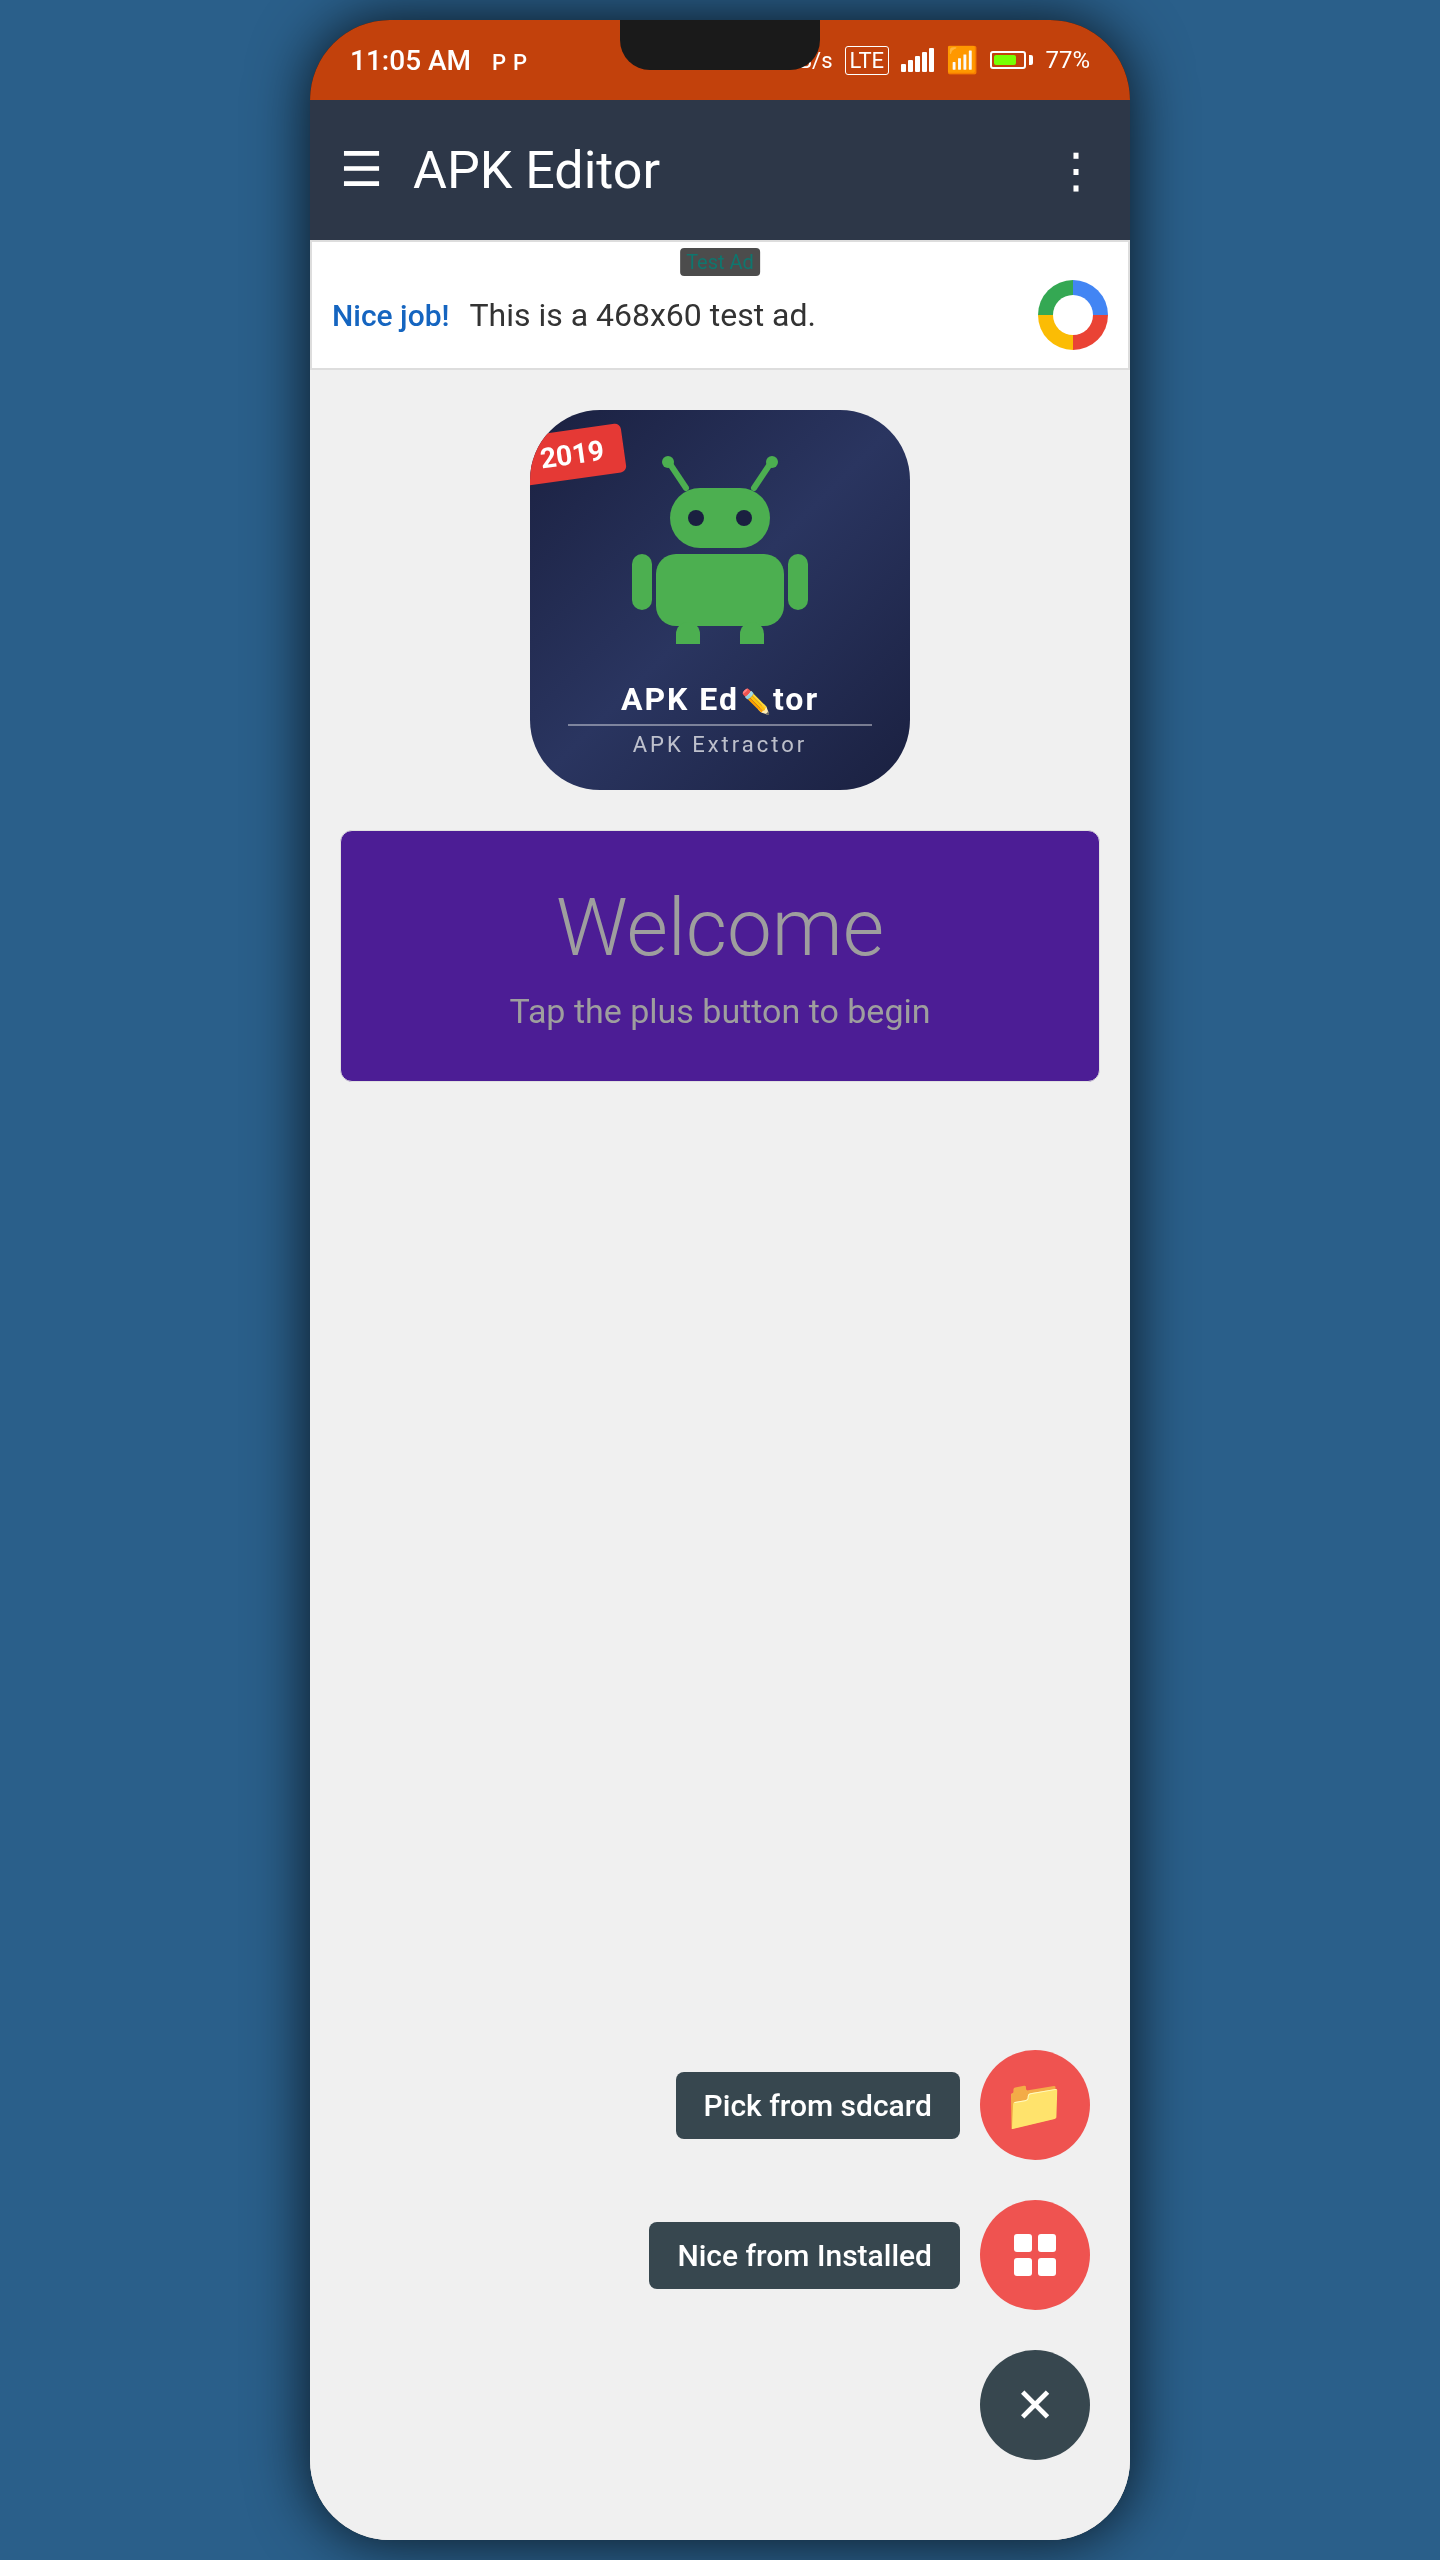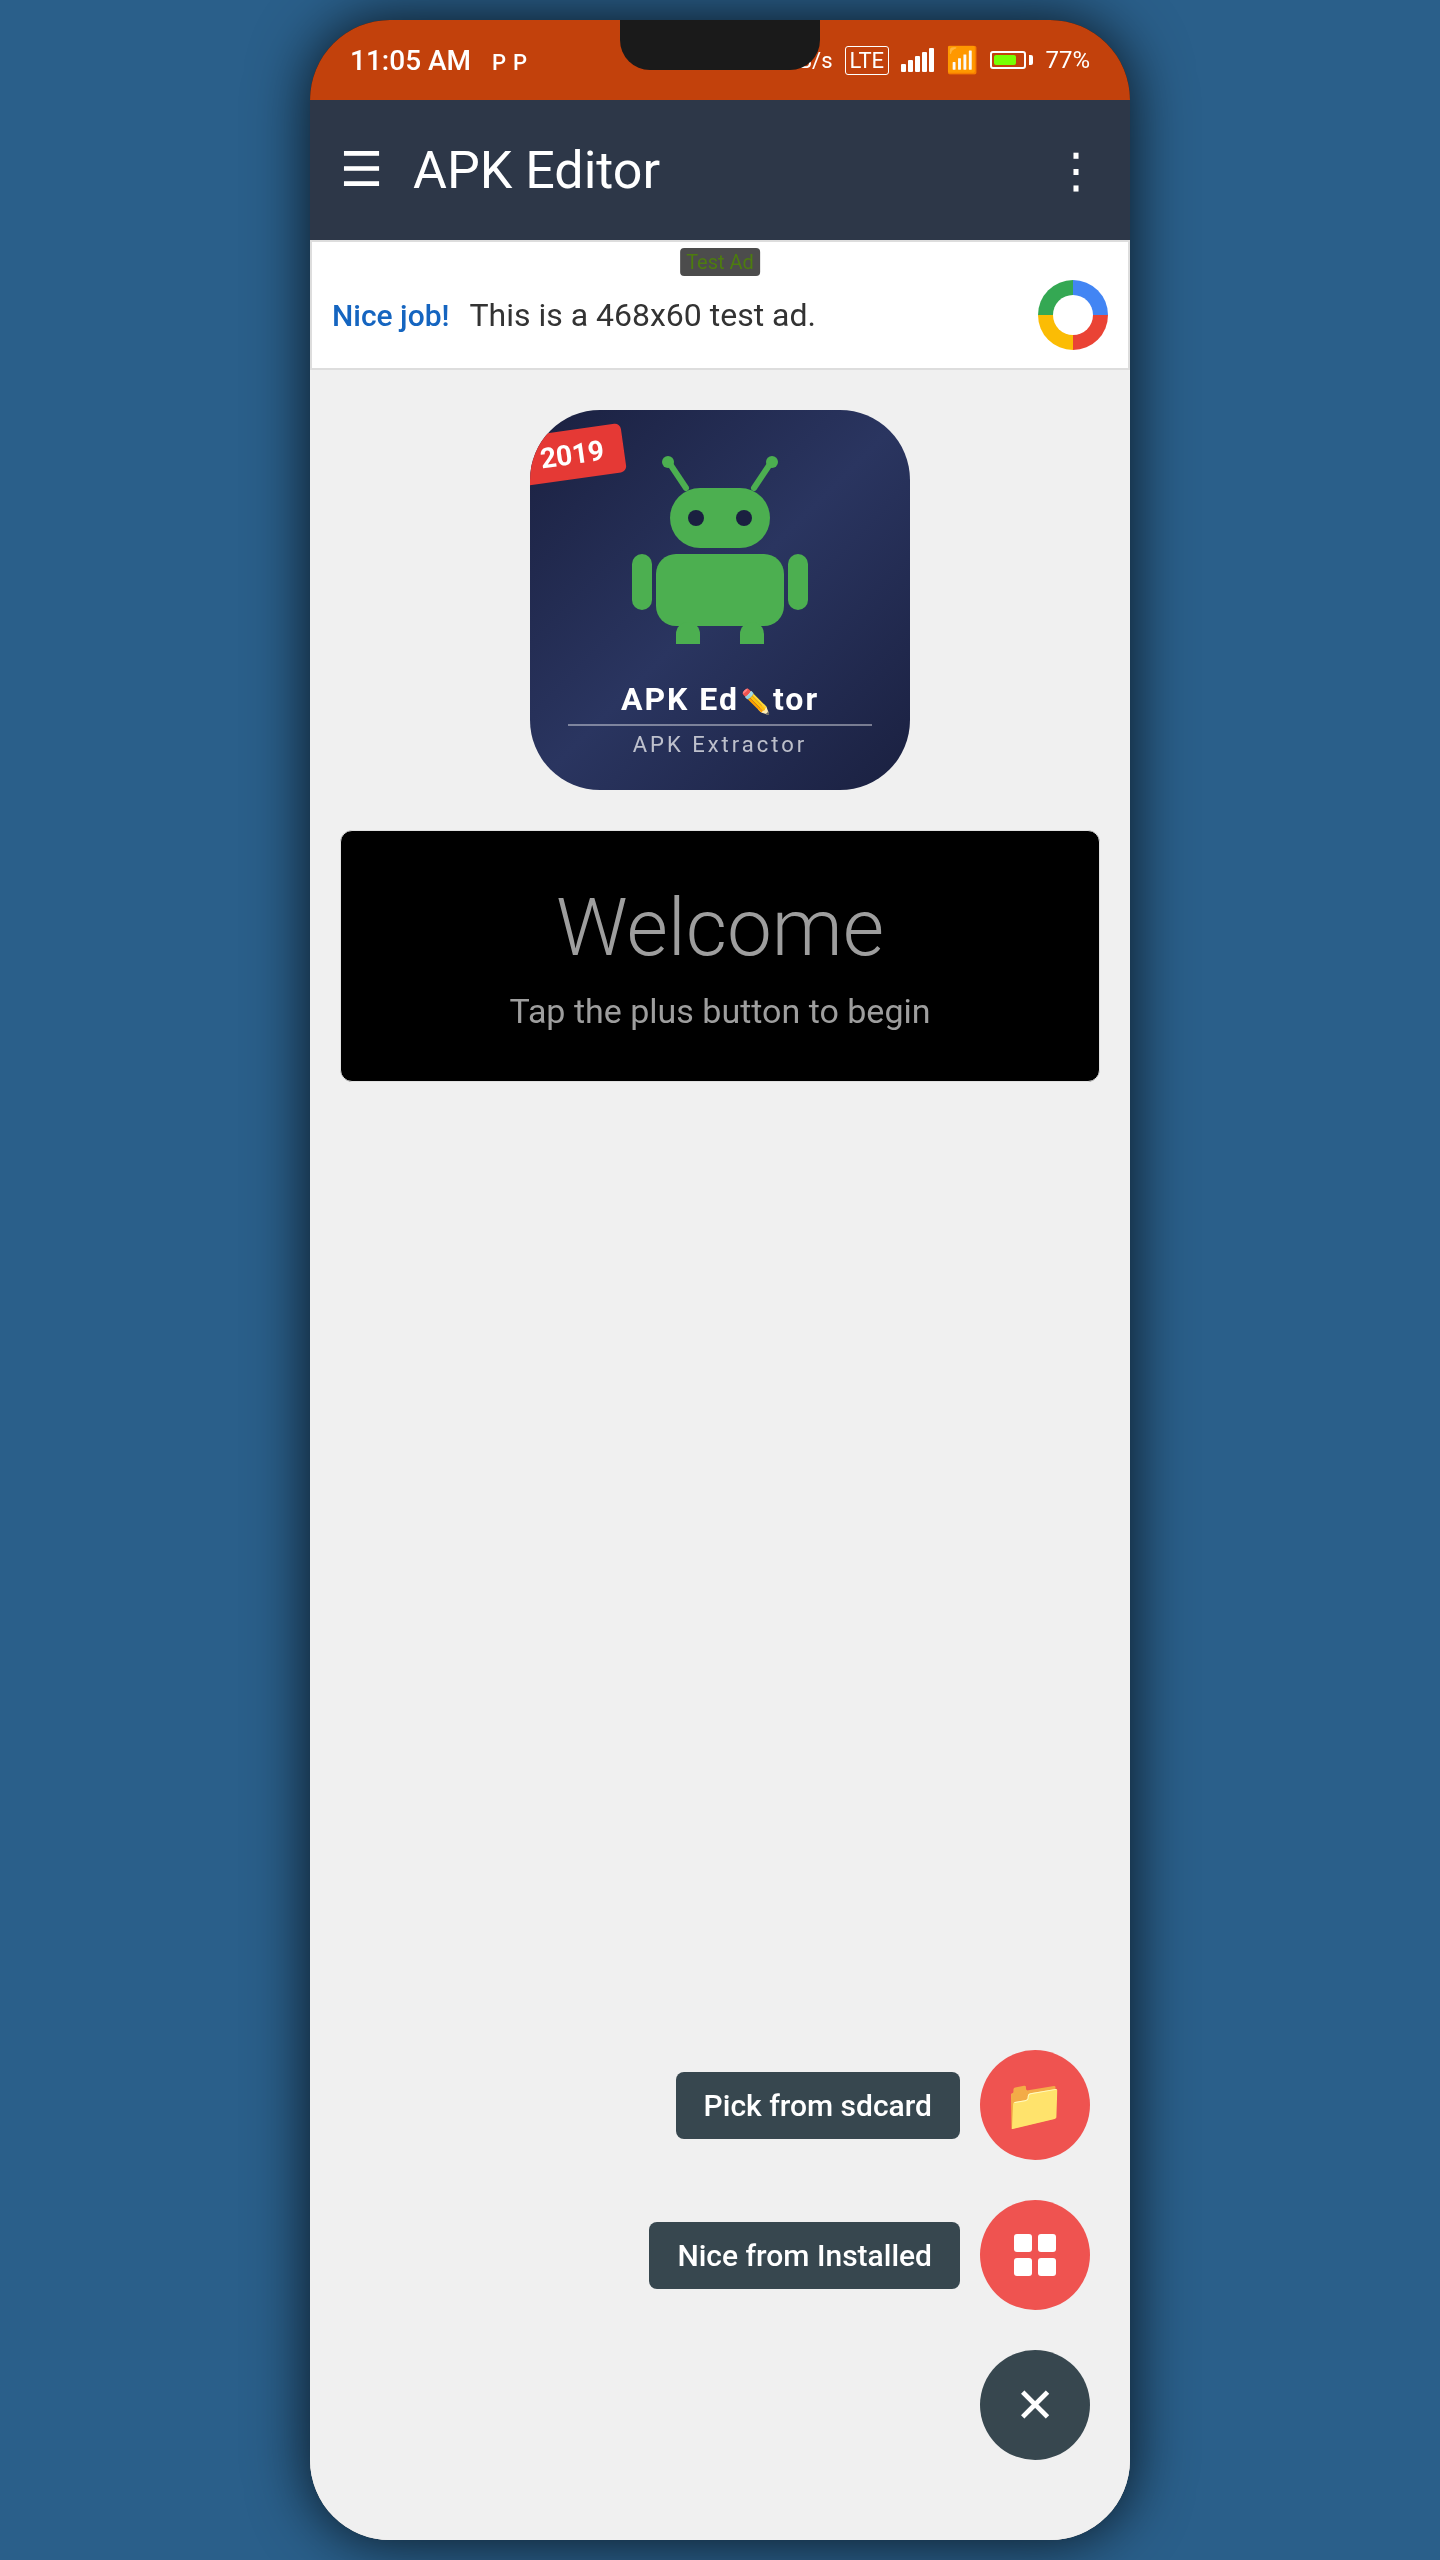--- a/index.html
+++ b/index.html
@@ -118,21 +118,21 @@
       flex-shrink: 0;
       position: relative;
     }
 
     .ad-label {
       position: absolute;
       top: 6px;
       left: 50%;
       transform: translateX(-50%);
       background: rgba(0,0,0,0.7);
-      color: #4d7c0f;
+      color: #0f766e;
       font-size: 20px;
       padding: 2px 6px;
       border-radius: 4px;
     }
 
     .ad-content {
       display: flex;
       align-items: center;
       width: 100%;
       gap: 20px;
@@ -203,21 +203,21 @@
     }
 
     .app-subtitle {
       color: rgba(255,255,255,0.7);
       font-size: 22px;
       letter-spacing: 3px;
     }
 
     
     .welcome-card {
-      background: #000000;
+      background: #4c1d95;
       border-radius: 12px;
       padding: 50px 40px;
       width: 100%;
       display: flex;
       flex-direction: column;
       align-items: center;
       border: 1px solid #e0e0e0;
       margin-bottom: 30px;
     }
 

